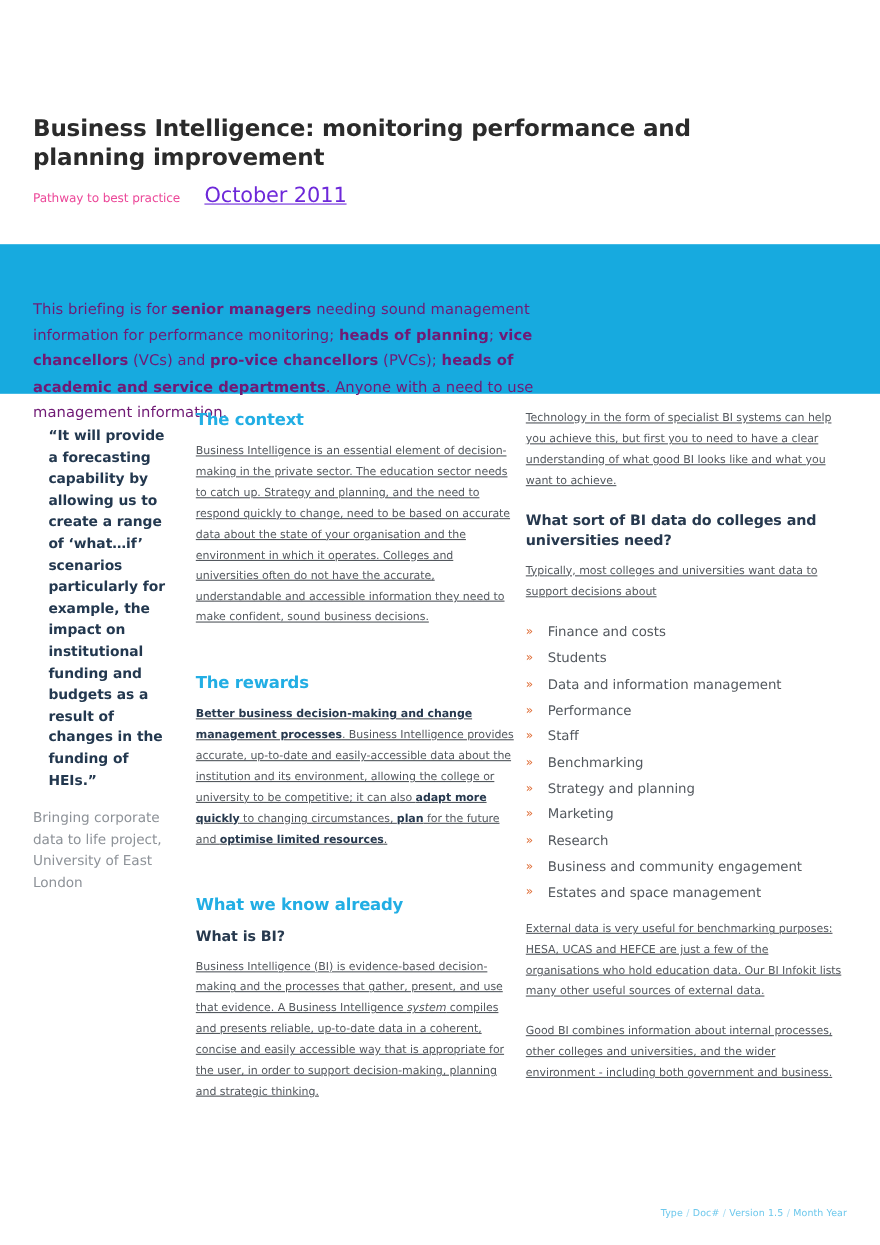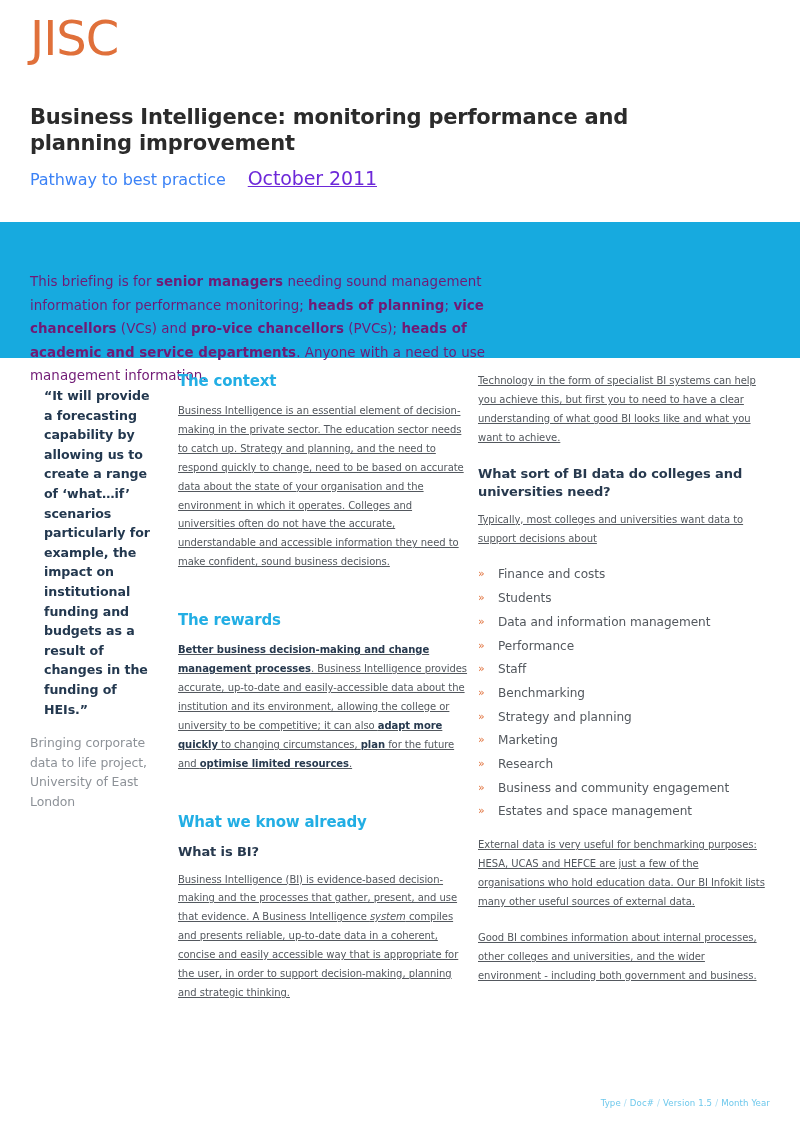--- a/index.html
+++ b/index.html
@@ -44,22 +44,22 @@
     color: #2b2b2b;
     letter-spacing: -0.2px;
     margin: 0;
   }
   .subtitle-row {
     margin-top: 11px;
     display: flex;
     align-items: baseline;
   }
   .subtitle {
-    font-size: 16px;
-    color: #3b82f6;
+    font-size: 11px;
+    color: #ec4899;
     letter-spacing: -0.1px;
   }
   .docdate {
     font-size: 19px;
     color: #6d28d9;
     margin-left: 22px;
     letter-spacing: -0.1px;
     text-decoration: underline;
   }
 
@@ -189,21 +189,20 @@
     letter-spacing: 0.1px;
     white-space: nowrap;
   }
   .footer .sep { color: #a8dcf3; margin: 0 3px; }
 </style>
 </head>
 <body>
 
 <div class="page">
 
-  <div class="logo">JISC</div>
 
   <div class="title-block">
     <h1 class="doc-title">Business Intelligence: monitoring performance and planning improvement</h1>
     <div class="subtitle-row">
       <span class="subtitle">Pathway to best practice</span>
       <span class="docdate">October 2011</span>
     </div>
   </div>
 
   <div class="banner">

